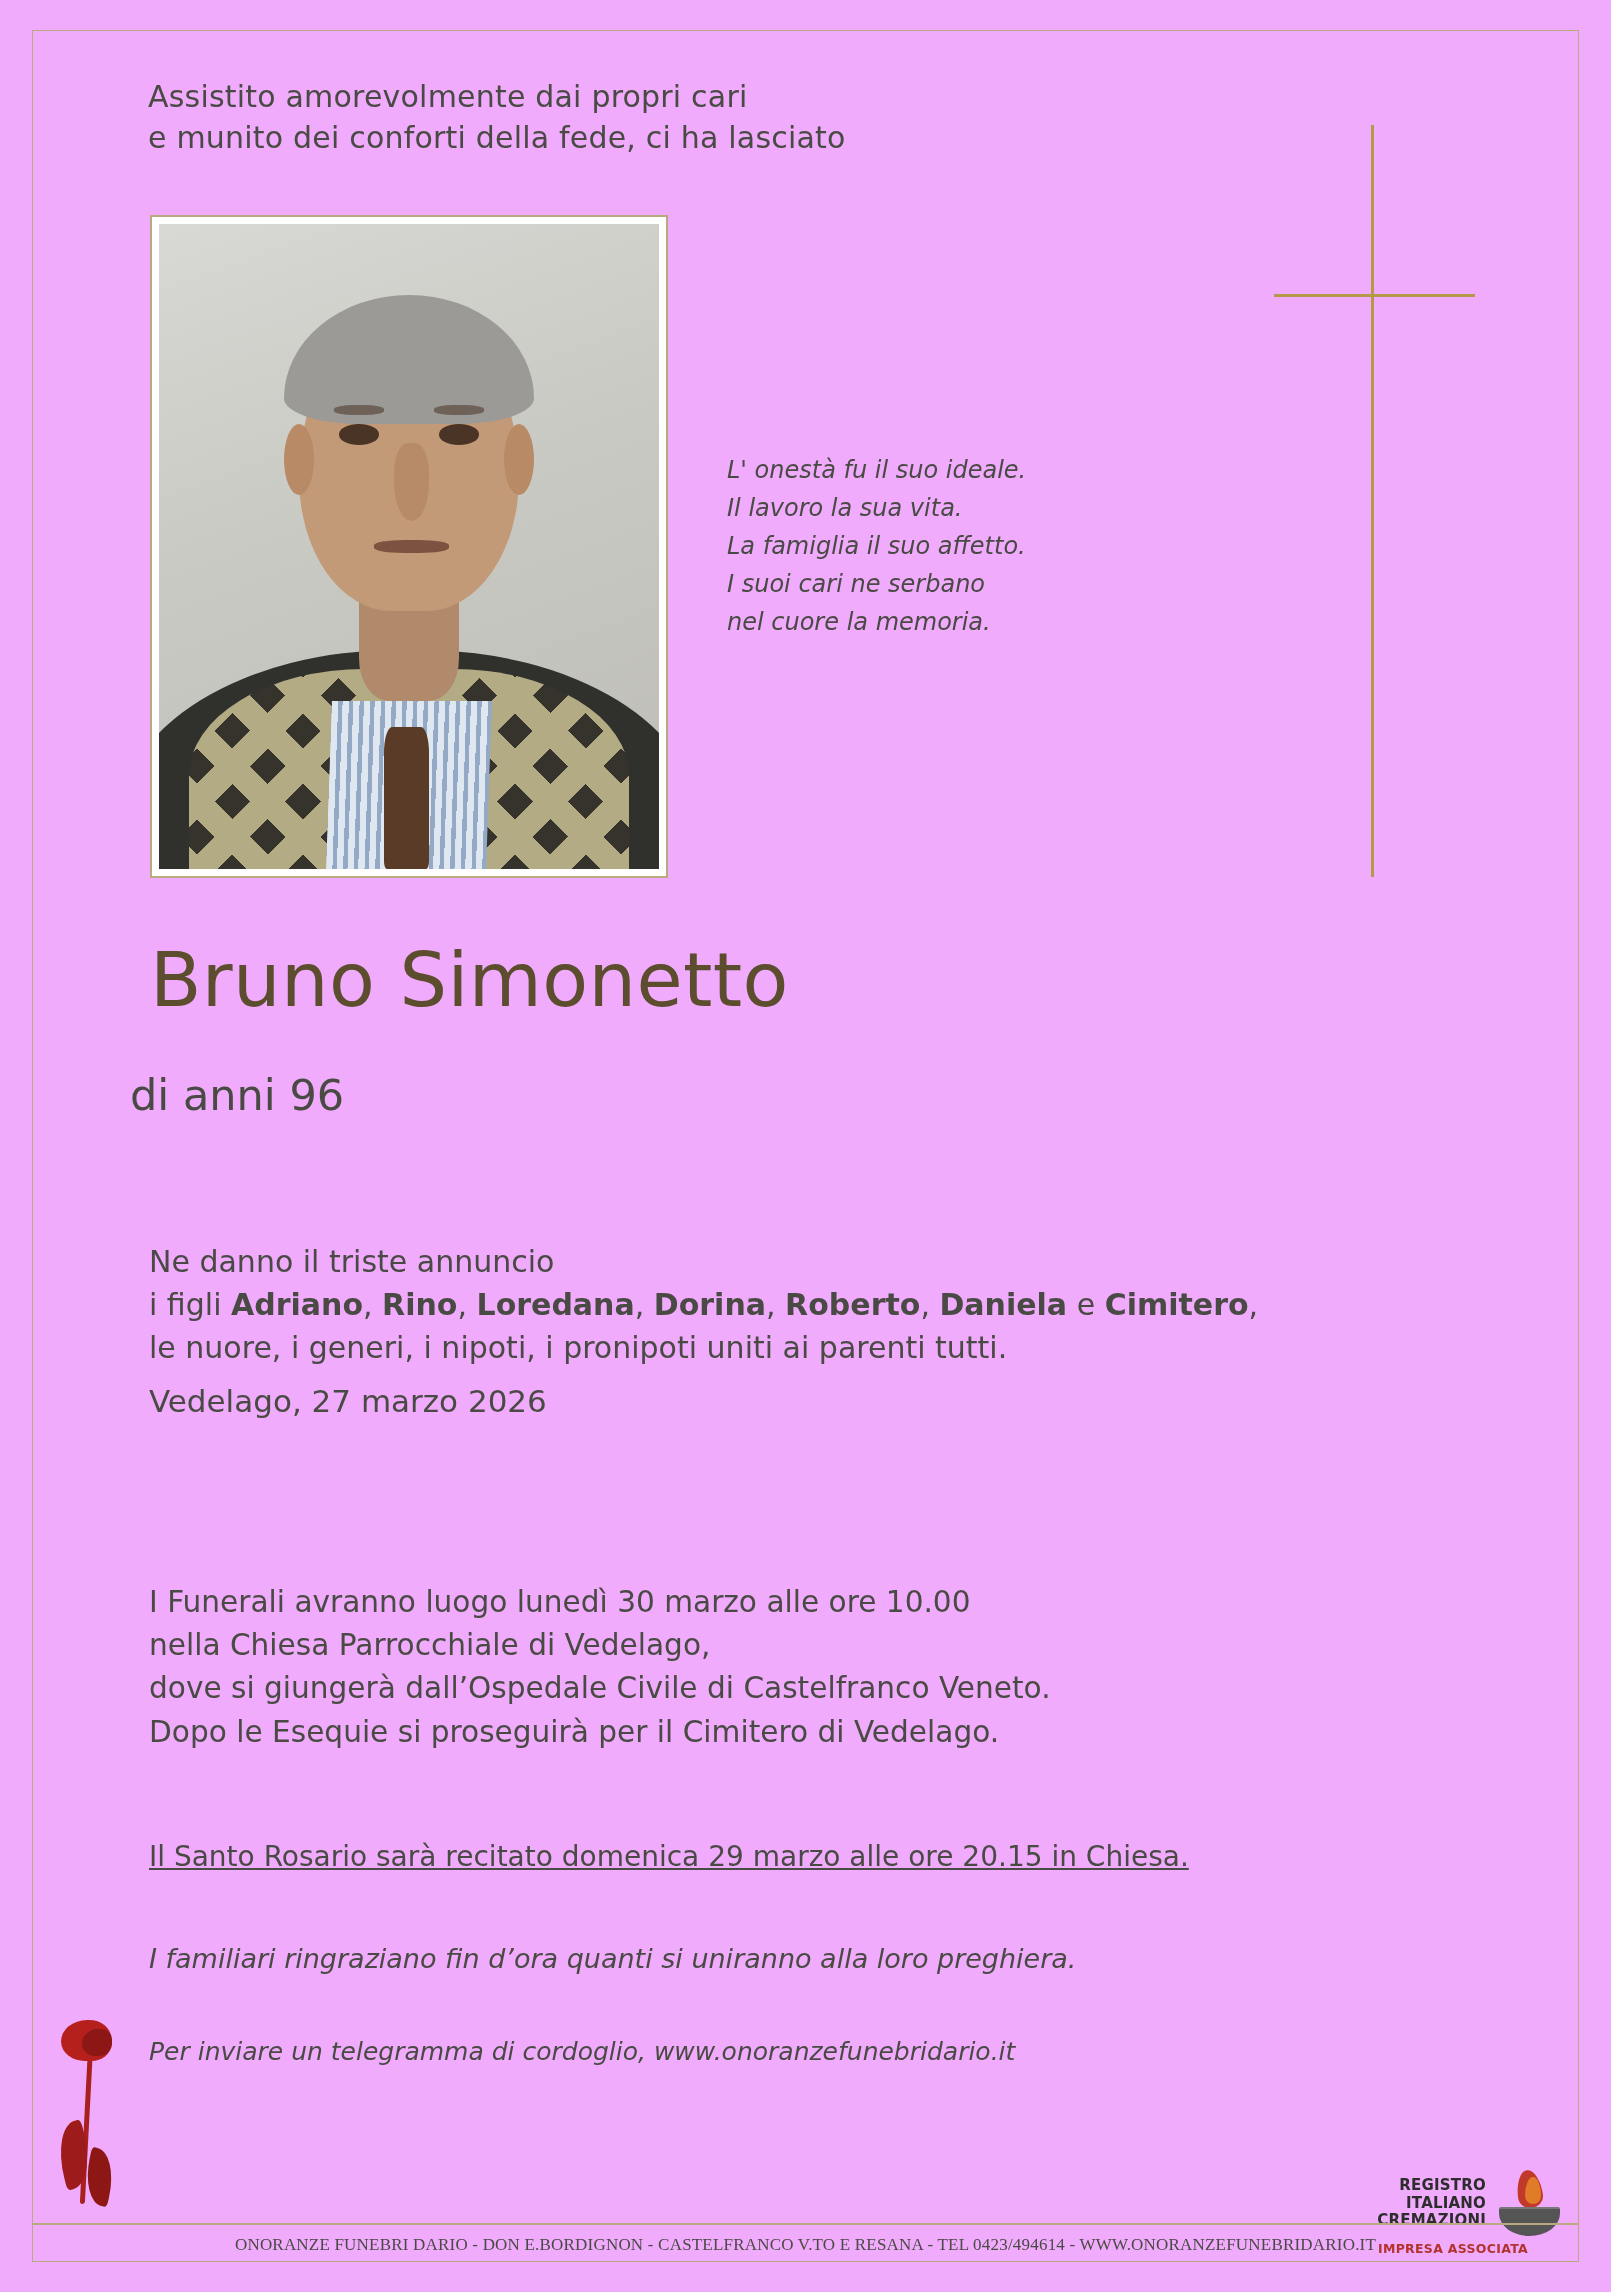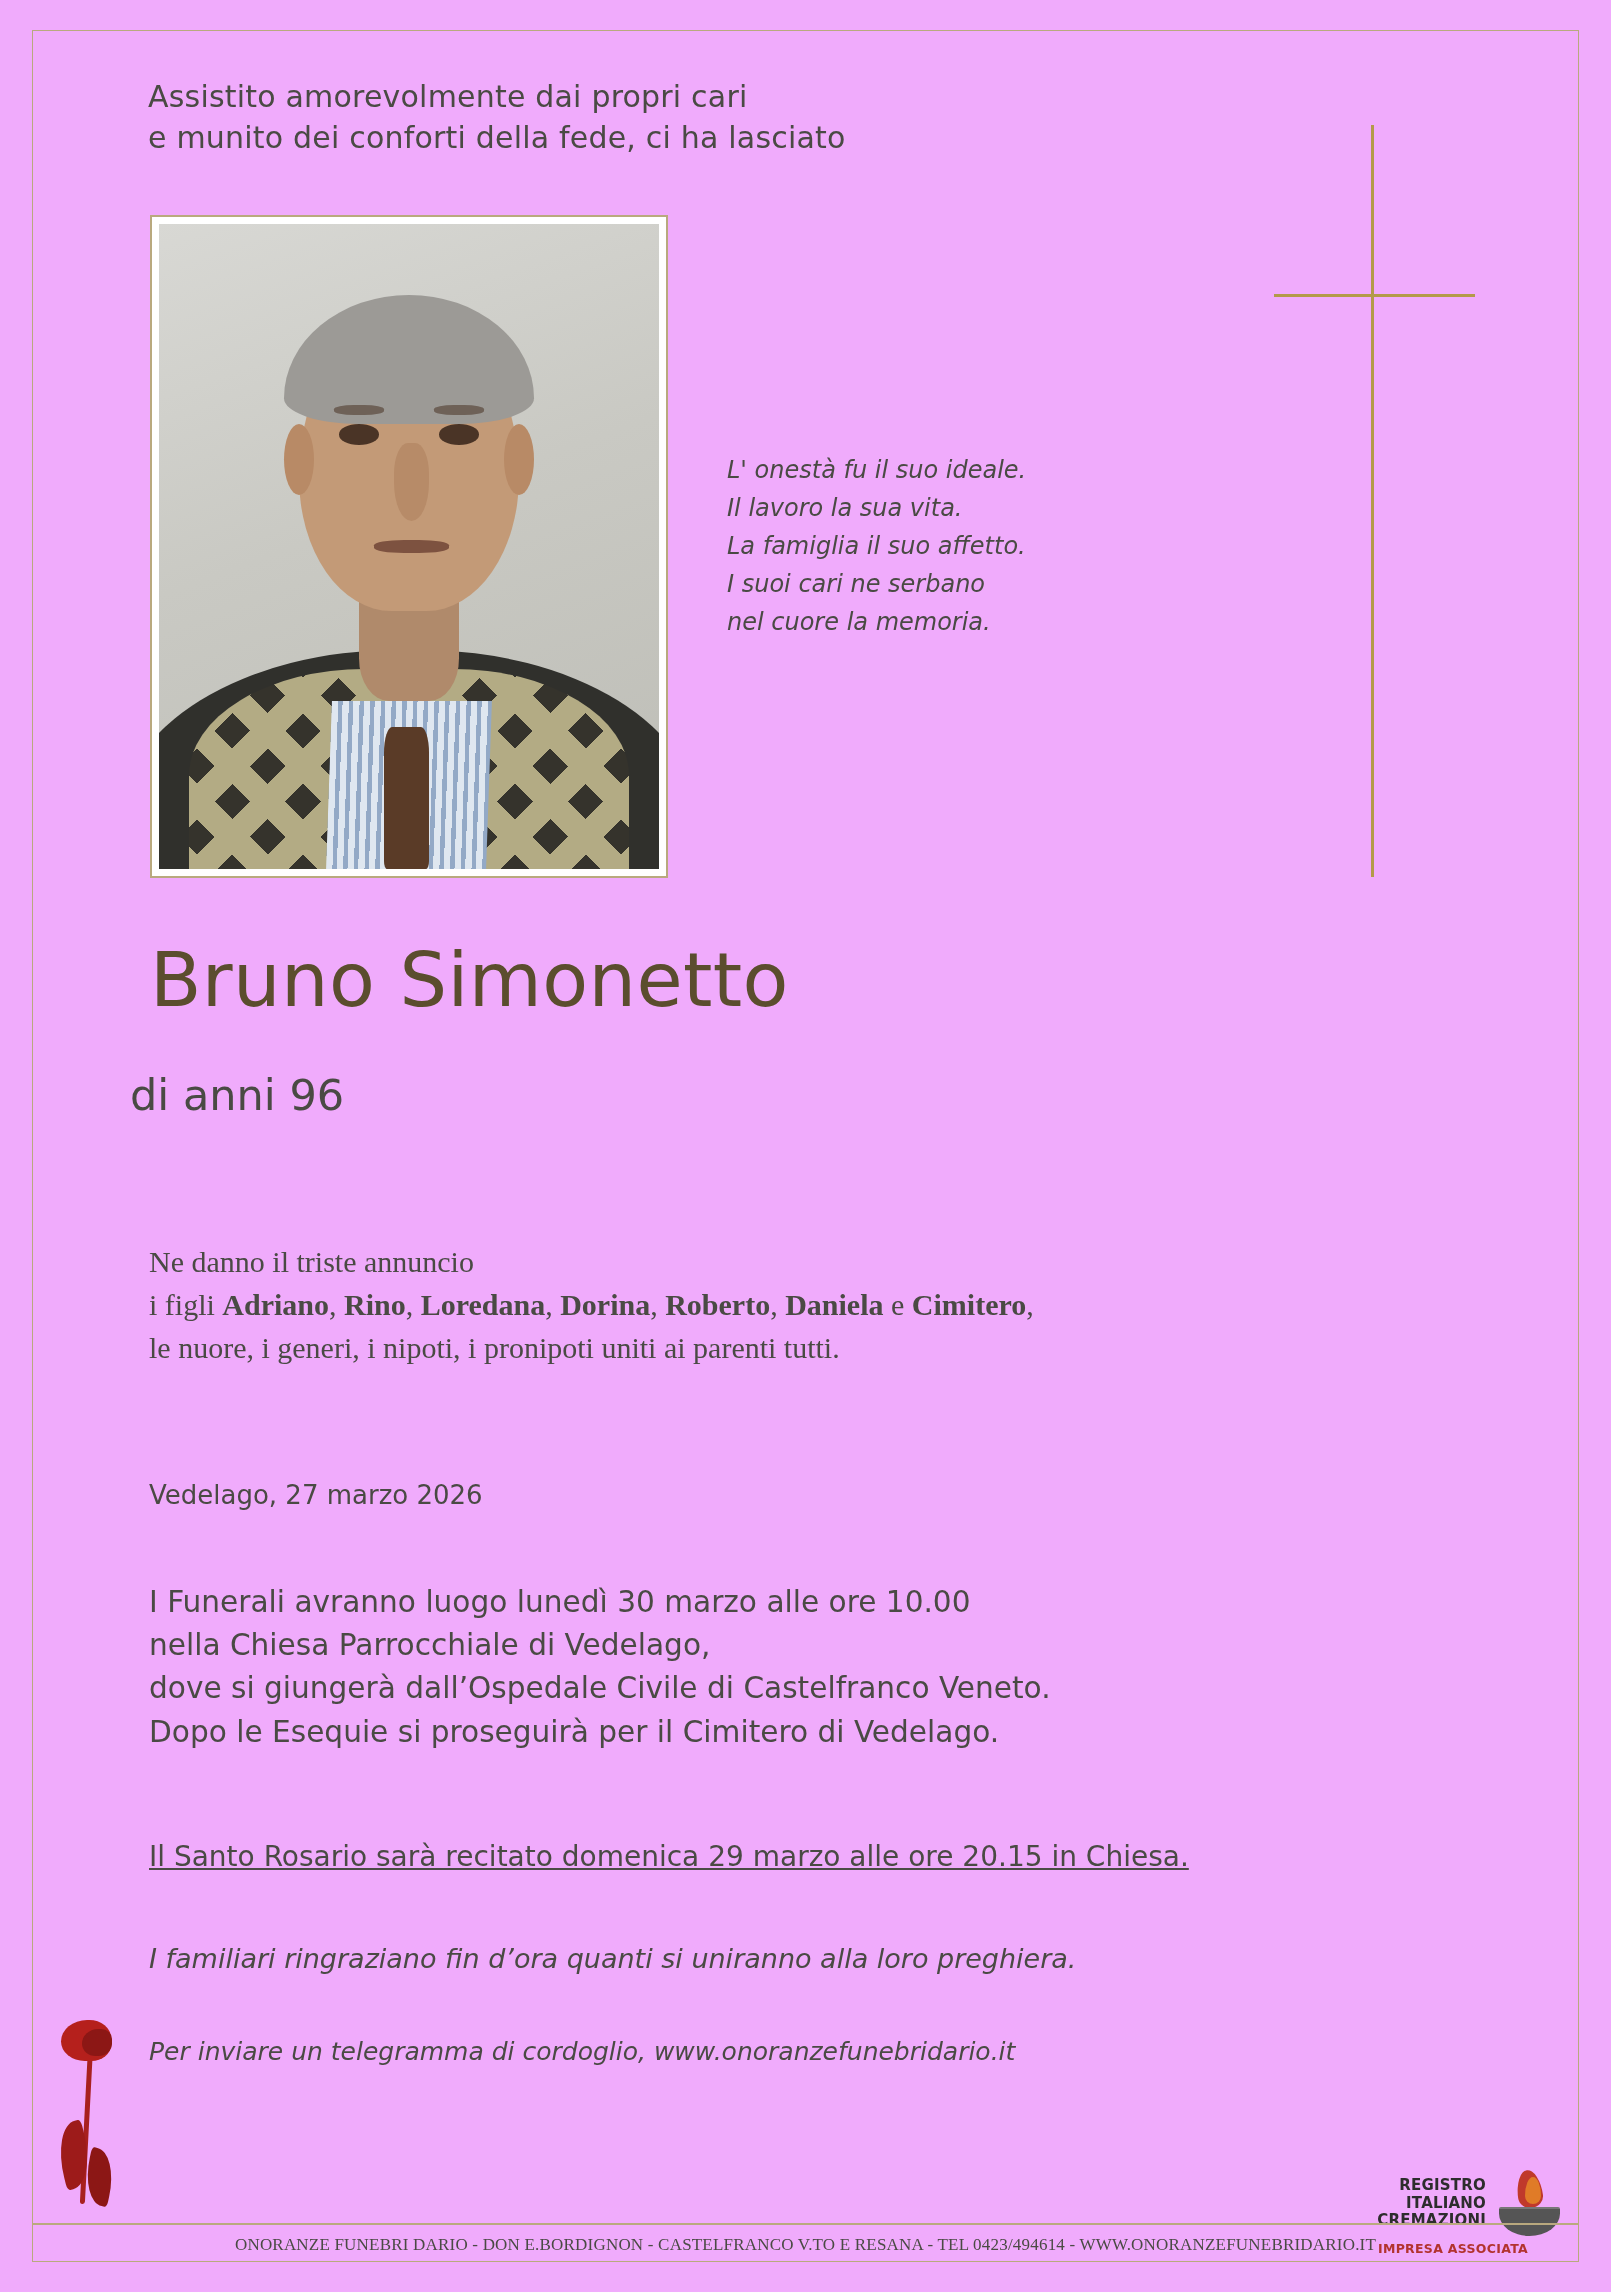--- a/index.html
+++ b/index.html
@@ -230,27 +230,27 @@
   
   .announce {
     position: absolute;
     left: 149px;
     top: 1240px;
     font-size: 30px;
     line-height: 1.44;
     color: #4a4a44;
   }
   .announce b { font-weight: bold; }
-  .announce div { white-space: nowrap; font-family: Liberation Serif, serif; }
+  .announce div { white-space: nowrap; }
 
   .place-date {
     position: absolute;
     left: 149px;
-    top: 1480px;
-    font-size: 26px;
+    top: 1383px;
+    font-size: 31px;
     color: #4a4a44;
     white-space: nowrap;
   }
 
   .funeral {
     position: absolute;
     left: 149px;
     top: 1581px;
     font-size: 29.6px;
     line-height: 1.46;

